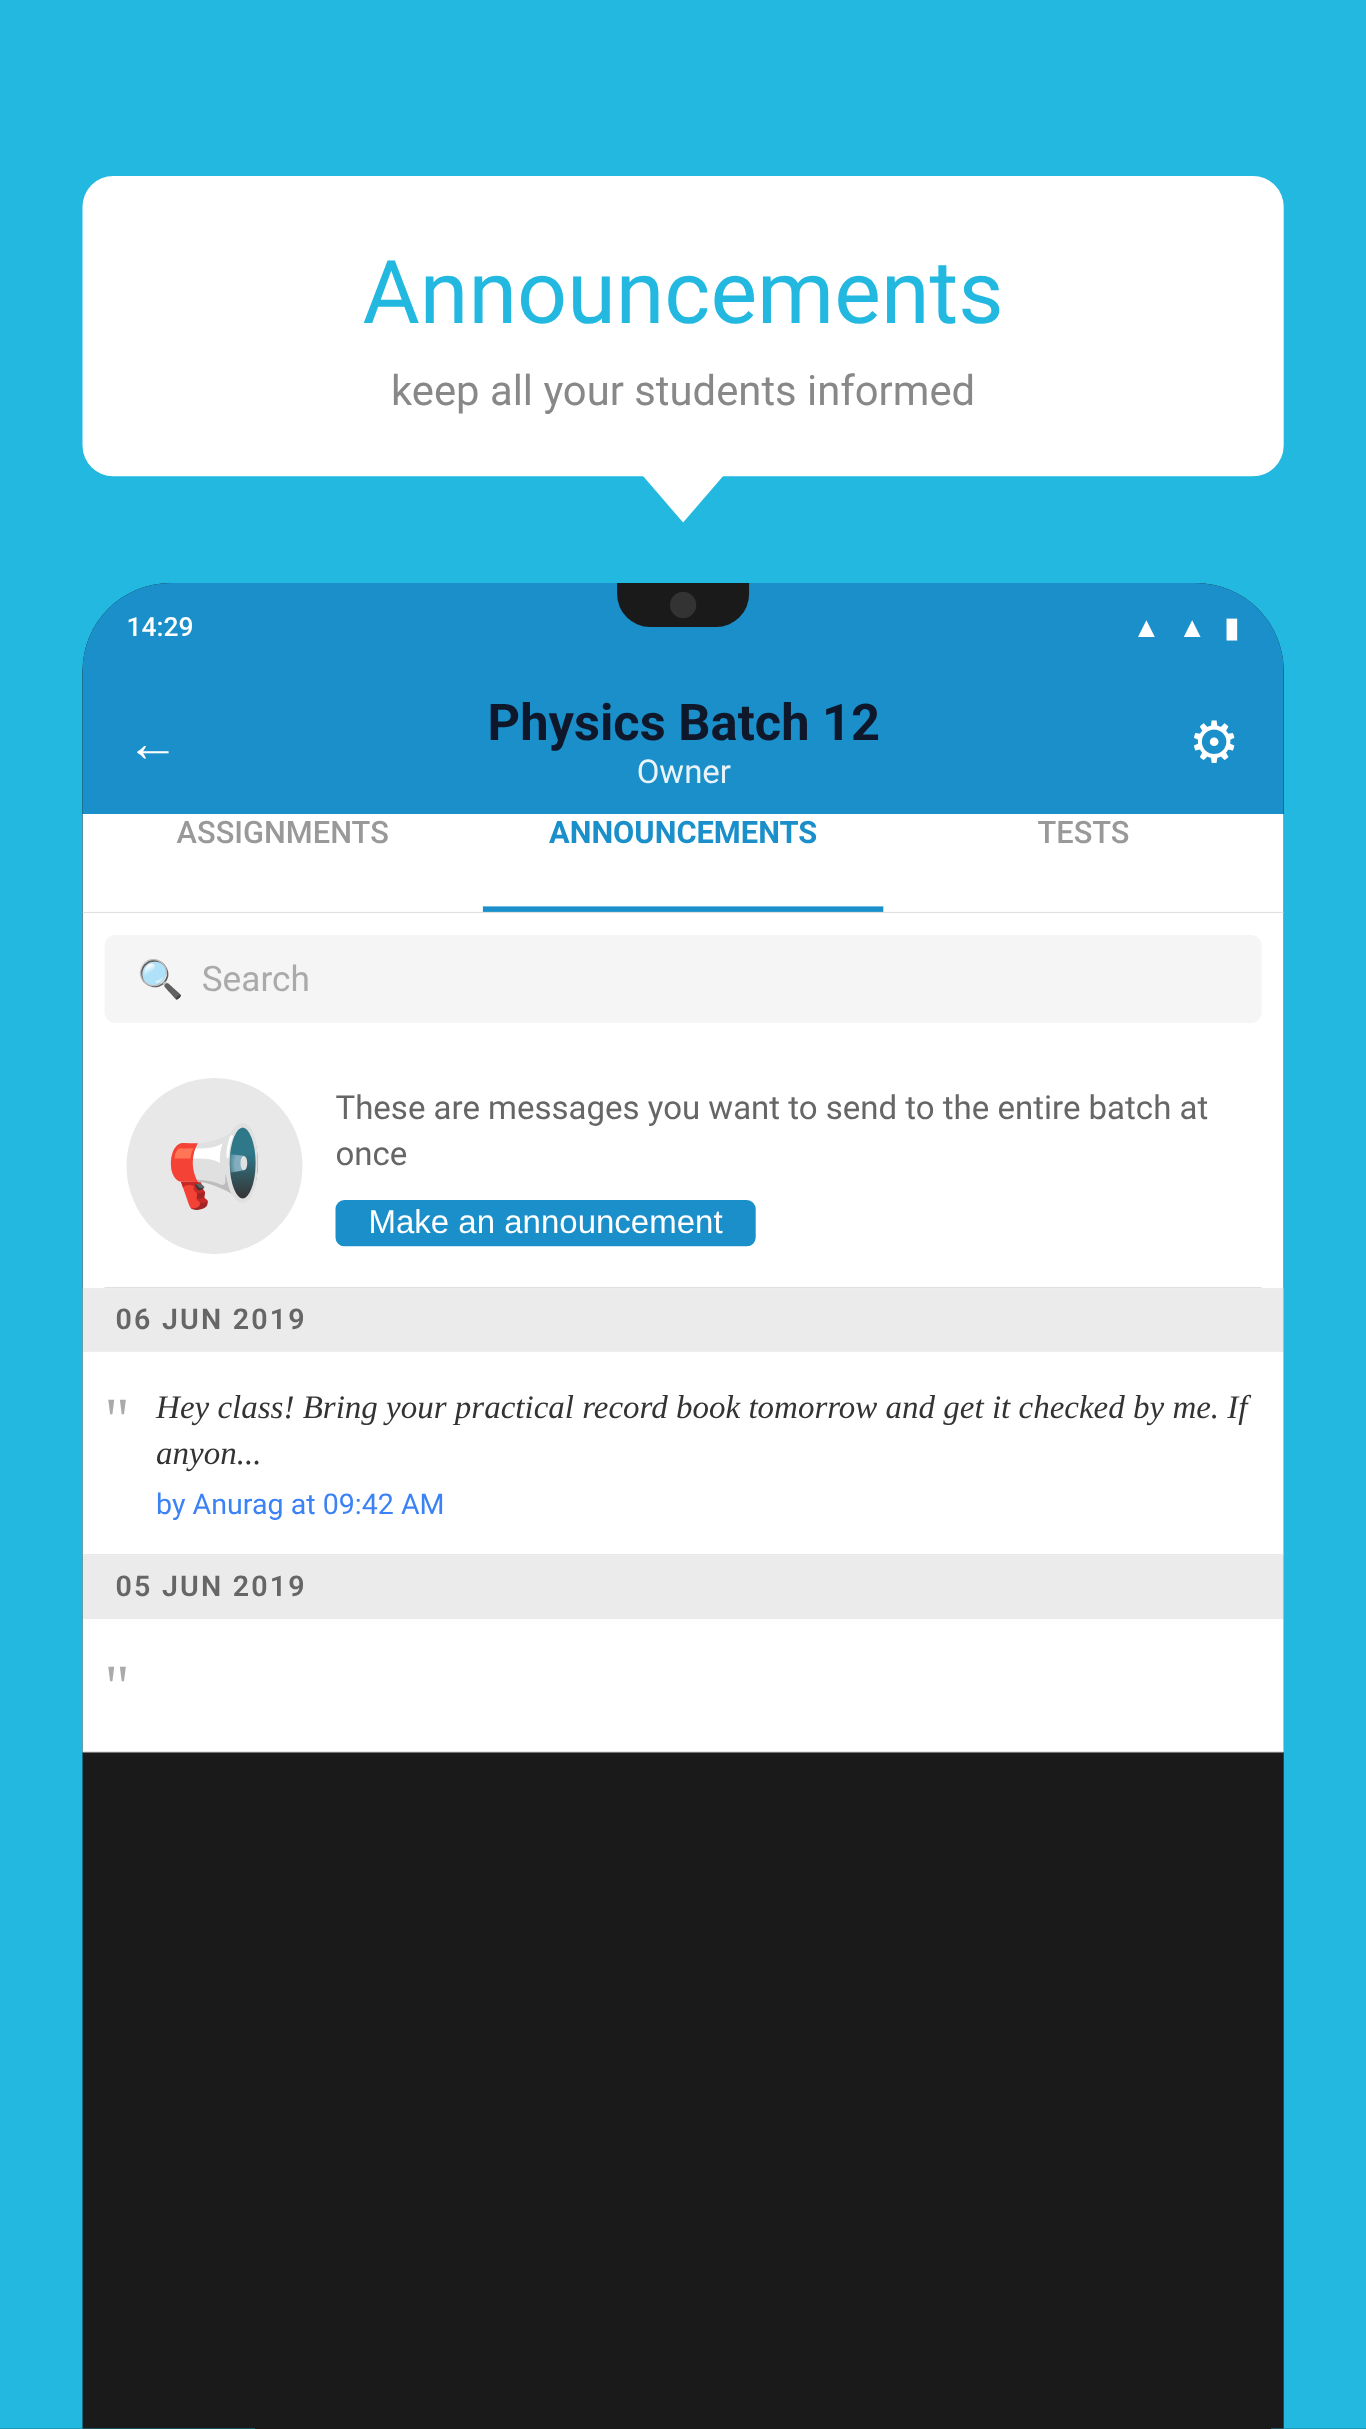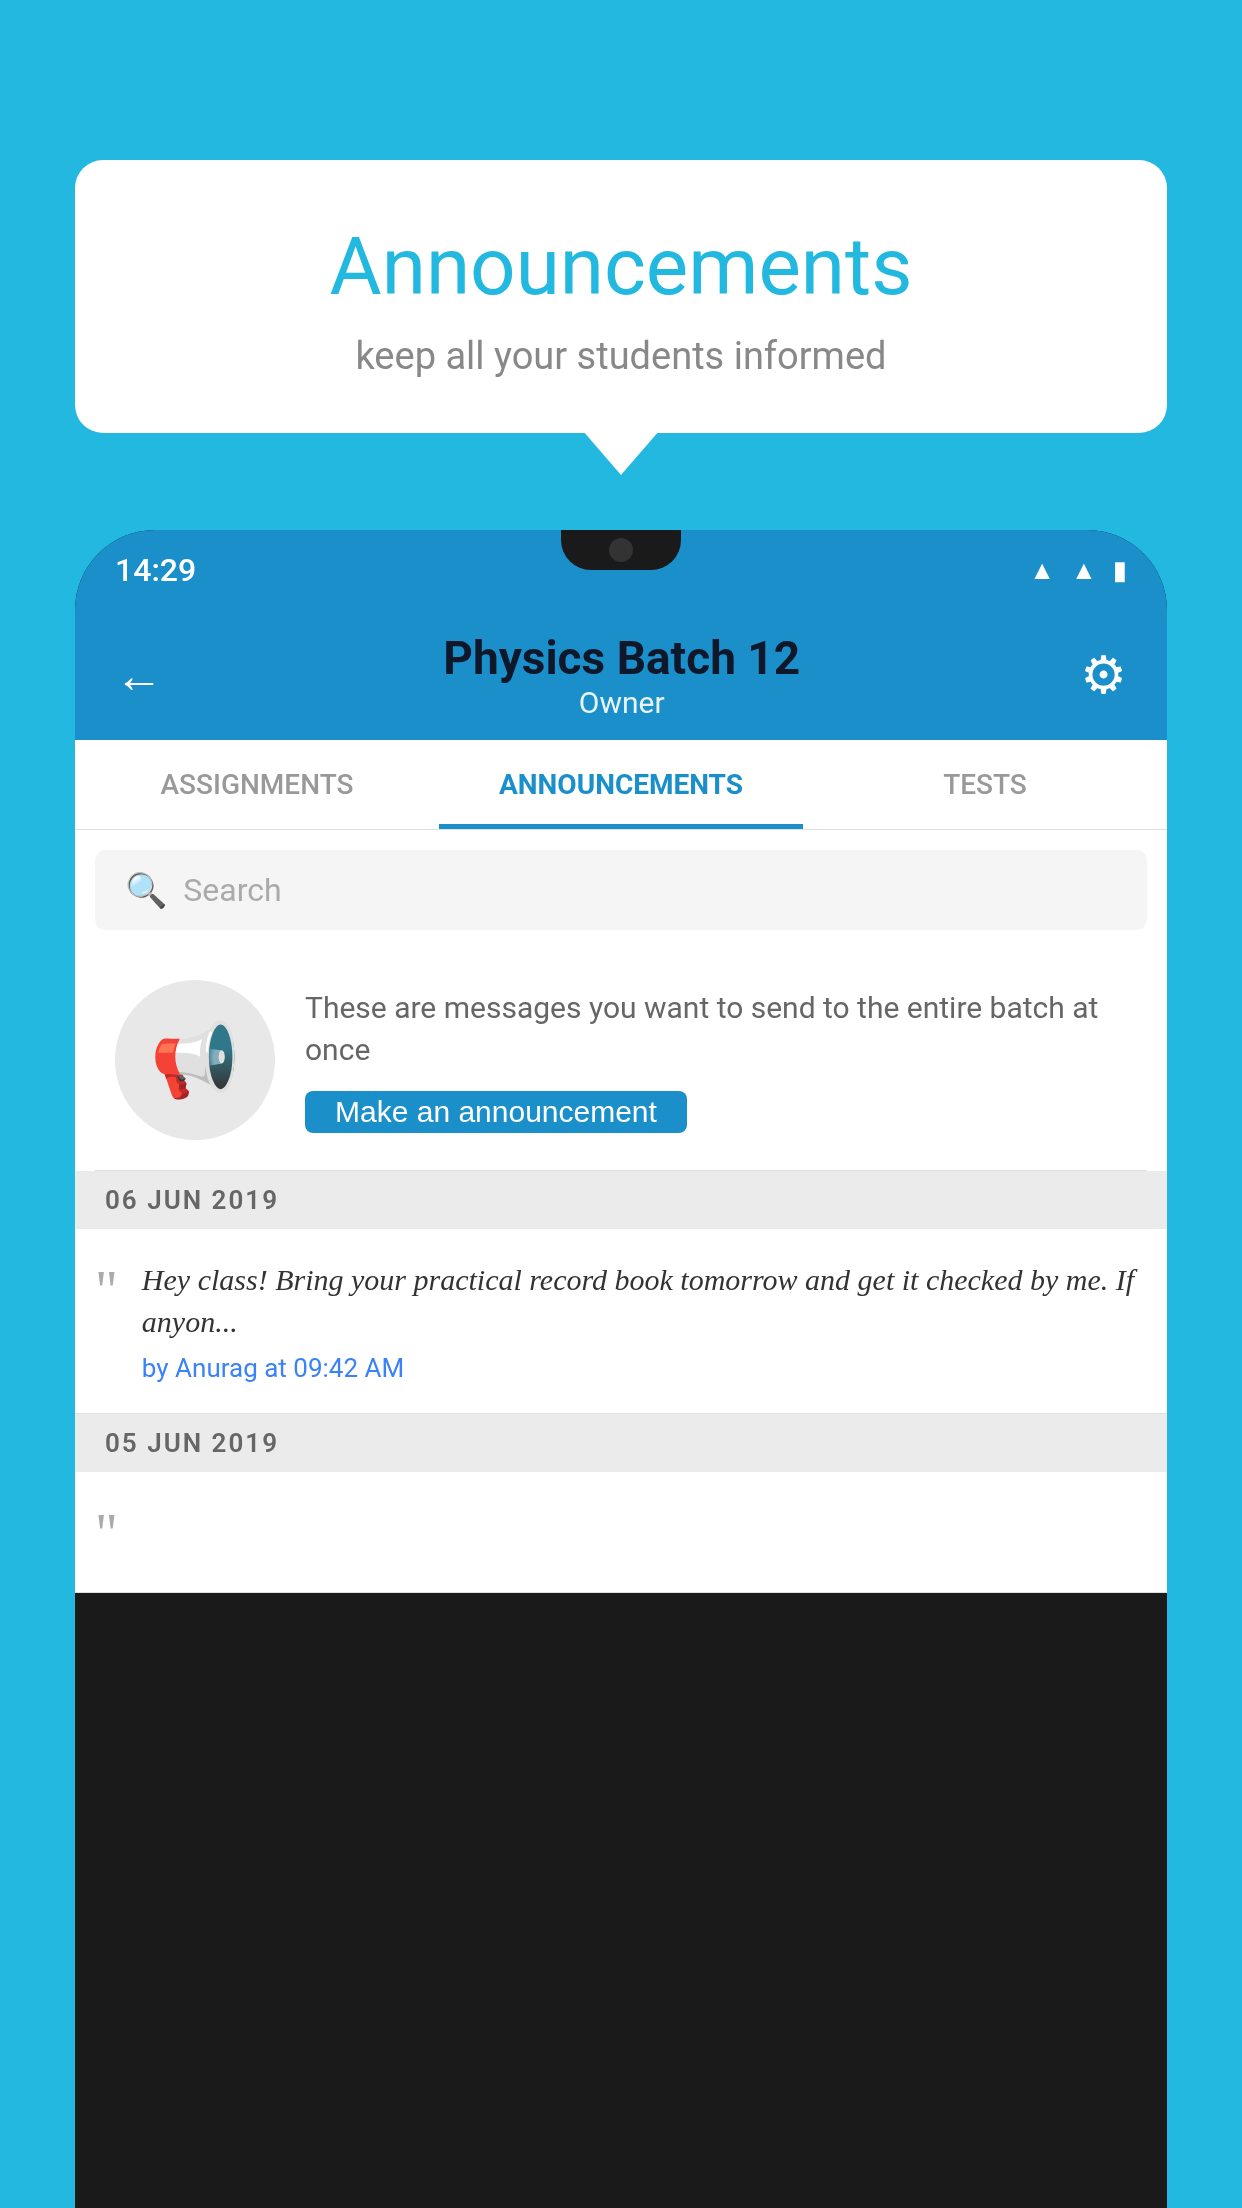--- a/index.html
+++ b/index.html
@@ -64,21 +64,21 @@
       background: #1a8fca;
       height: 80px;
       display: flex;
       align-items: center;
       justify-content: space-between;
       padding: 0 40px;
       position: relative;
     }
     .status-time {
       color: white;
-      font-size: 32px;
+      font-size: 24px;
       font-weight: 500;
     }
     .status-icons {
       display: flex;
       align-items: center;
       gap: 16px;
     }
     .notch {
       position: absolute;
       top: 0;
@@ -140,21 +140,20 @@
       border-bottom: 1px solid #e0e0e0;
     }
     .tab-item {
       flex: 1;
       text-align: center;
       font-size: 28px;
       font-weight: 500;
       color: #999;
       height: 100%;
       display: flex;
-      align-items: center;
       justify-content: center;
       cursor: pointer;
       position: relative;
     }
     .tab-item.active {
       color: #1a8fca;
       font-weight: 700;
     }
     .tab-item.active::after {
       content: '';

